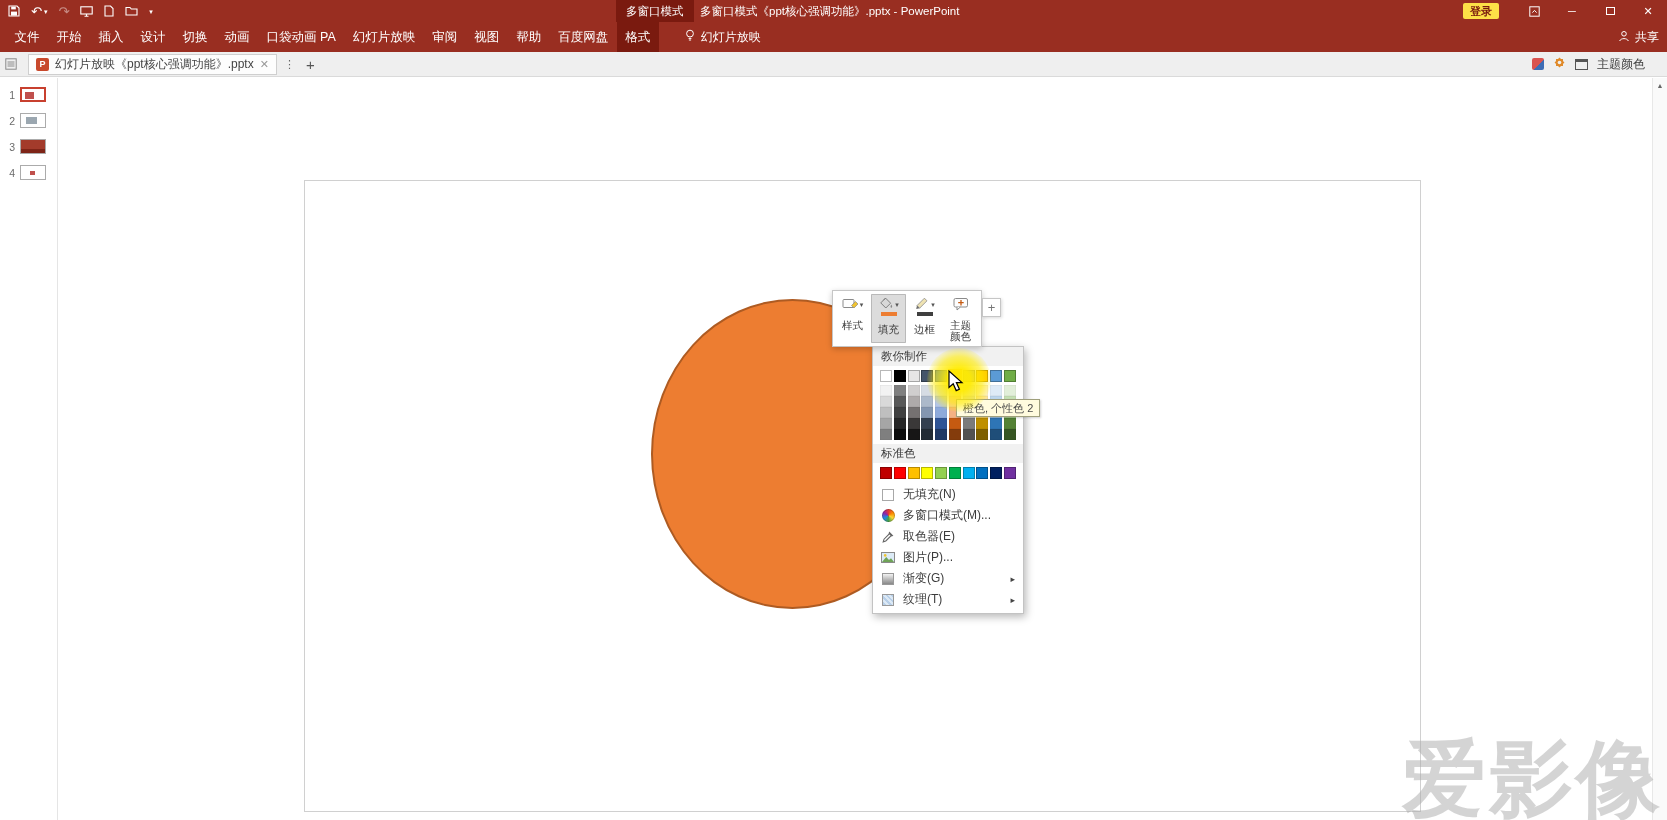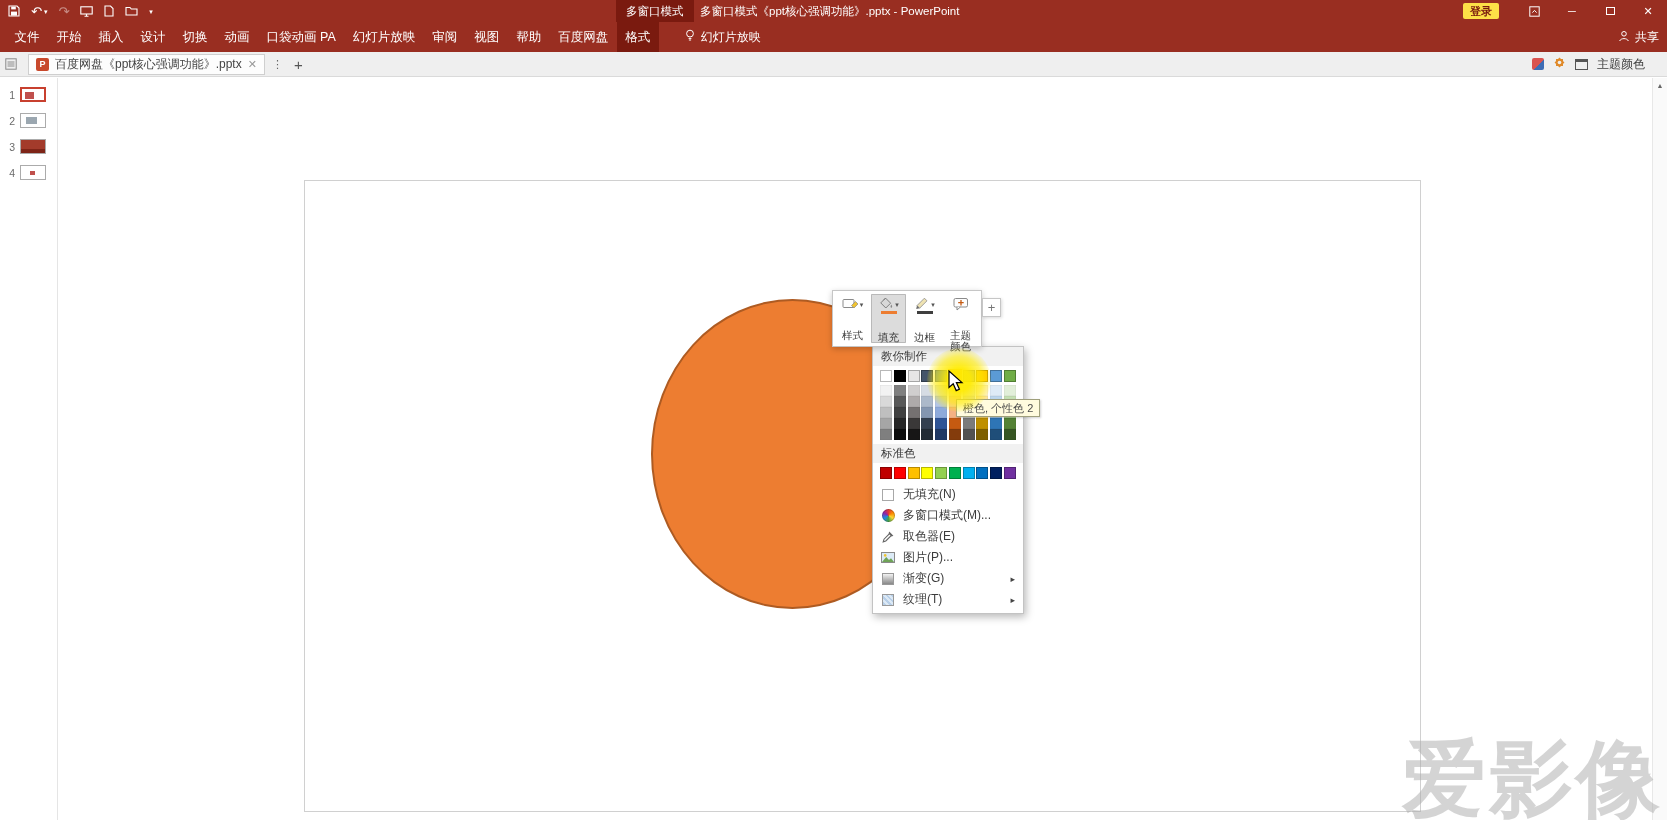--- a/index.html
+++ b/index.html
@@ -60,21 +60,21 @@
   .slide-canvas{position:absolute;left:304px;top:180px;width:1117px;height:632px;background:#fff;border:1px solid #D0D0D0;z-index:1;}
   .shape{position:absolute;left:651px;top:299px;width:283px;height:310px;border-radius:50%;z-index:2;}
 
   
   .mini-toolbar{position:absolute;left:832px;top:290px;width:150px;height:57px;background:#fff;border:1px solid #C6C6C6;box-shadow:0 2px 6px rgba(0,0,0,.22);display:flex;padding:3px 2px;gap:1px;z-index:20;}
   .mt-btn{width:35px;display:flex;flex-direction:column;align-items:center;padding-top:3px;font-size:10.5px;color:#3C3C3C;border-radius:1px;}
   .mt-btn.active{background:#DCDCDC;box-shadow:inset 0 0 0 1px #B9B9B9;}
   .mt-iconrow{display:flex;align-items:flex-start;gap:1px;height:15px;}
   .caret-g{font-size:7px;color:#555;margin-top:4px;}
   .color-bar{width:16px;height:3.5px;margin-top:0px;}
-  .mt-label{margin-top:18px;line-height:11px;text-align:center;}
+  .mt-label{margin-top:8px;line-height:11px;text-align:center;}
   .mt-btn.wide .mt-label{width:24px;}
   .mt-plus{position:absolute;left:982px;top:298px;width:19px;height:19px;background:#fff;border:1px solid #C6C6C6;display:flex;align-items:center;justify-content:center;color:#777;font-size:13px;box-shadow:1px 1px 3px rgba(0,0,0,.15);z-index:20;}
 
   
   .color-menu{position:absolute;left:872px;top:346px;width:152px;background:#fff;border:1px solid #C3C3C3;box-shadow:2px 3px 8px rgba(0,0,0,.28);z-index:15;padding-bottom:3px;}
   .menu-header{height:19px;line-height:19px;padding-left:8px;font-size:11.5px;color:#3C3C3C;background:#F1F1F1;}
   .swatch-row{display:flex;justify-content:space-between;padding:4px 7px 3px;}
   .swatch{width:12px;height:12px;box-shadow:inset 0 0 0 1px rgba(0,0,0,.28);}
   .swatch.sel{outline:2px solid #E8A33D;outline-offset:-1px;}
   .variant-grid{display:grid;grid-template-columns:repeat(10,12px);justify-content:space-between;padding:0 7px 4px;grid-auto-rows:11px;}
@@ -192,21 +192,21 @@
 
 <div class="tabbar">
   <span class="tb-left-icon">
     <svg width="12" height="12" viewBox="0 0 12 12">
         <rect x="0.8" y="0.8" width="10.4" height="10.4" fill="none" stroke="#8a8a8a"></rect>
         <path d="M2.5 4 H9.5 M2.5 6 H9.5 M2.5 8 H9.5" stroke="#8a8a8a"></path>
       </svg>
   </span>
   <div class="doc-tab">
     <span class="ppt-icon">P</span>
-    <span class="tab-title">百度网盘《ppt核心强调功能》.pptx</span>
+    <span class="tab-title">幻灯片放映《ppt核心强调功能》.pptx</span>
     <span class="tab-close">✕</span>
   </div>
   <span class="tab-dots">⋮</span>
   <span class="tab-plus">+</span>
   <div class="tabbar-right">
     <span class="tbr-red"></span>
     <span>
       <svg width="13" height="13" viewBox="0 0 13 13">
           <rect x="3" y="3" width="7" height="7" fill="#E08A2A"></rect>
           <rect x="3" y="3" width="7" height="7" fill="#E08A2A" transform="rotate(45 6.5 6.5)"></rect>

